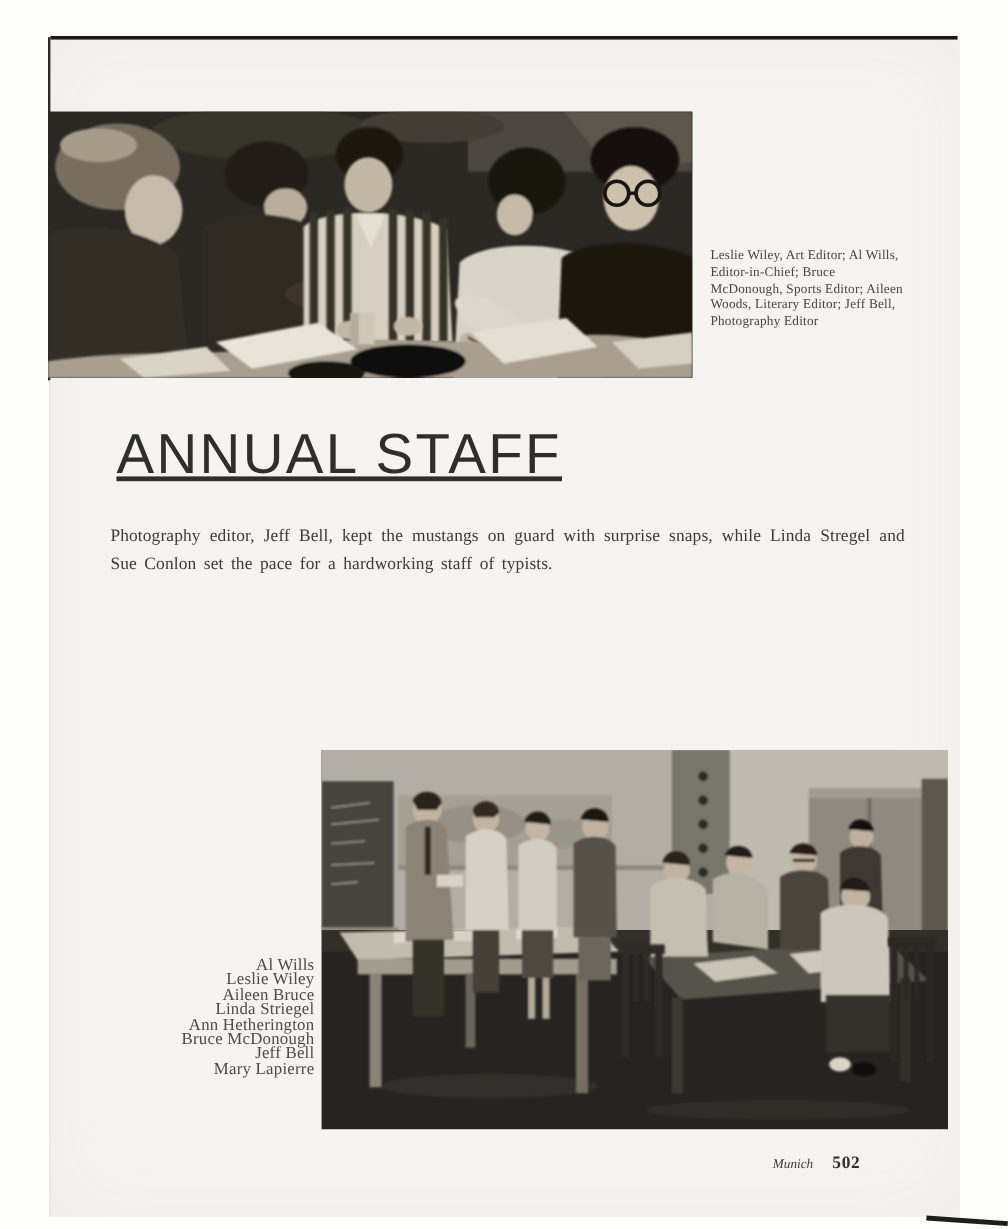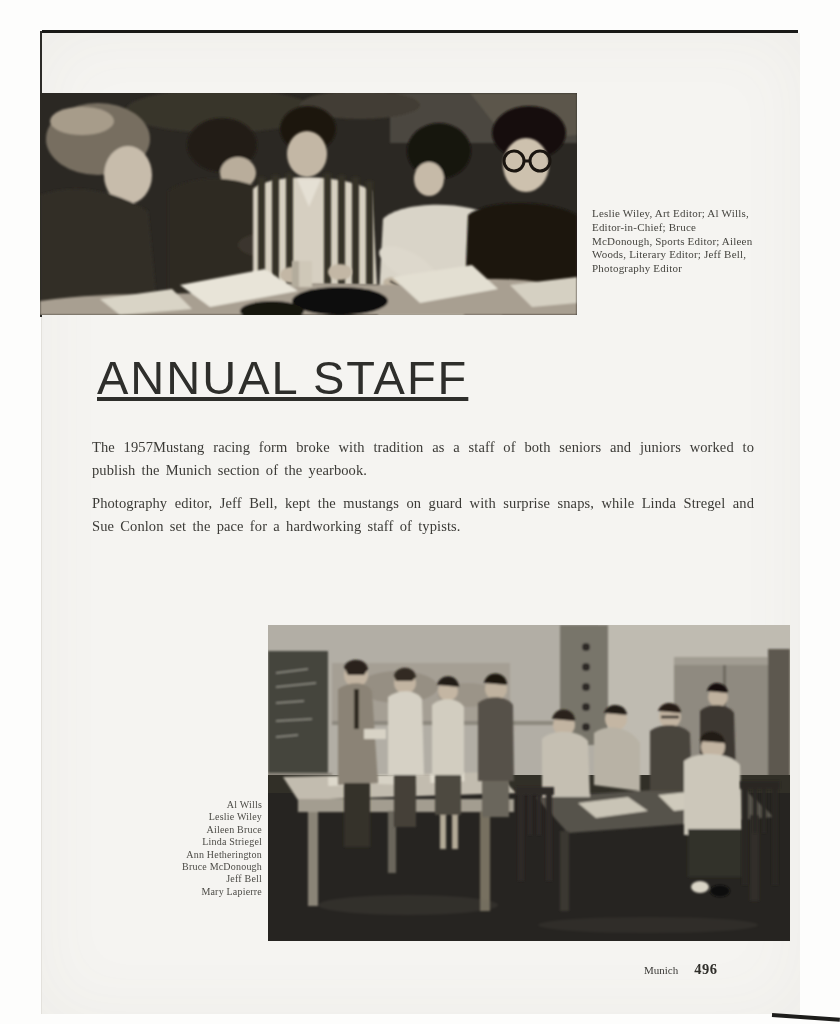--- a/index.html
+++ b/index.html
@@ -46,28 +46,28 @@
     font-size:47px; letter-spacing:2px; color:#2e2e2b;
   }
   .body-text {
     position:absolute; left:92px; top:436px; width:662px;
     font-size:14.5px; line-height:23px; color:#3b3a36;
     text-align:justify; word-spacing:2.5px; letter-spacing:0.1px;
   }
   .body-text > div { margin-bottom:10px; }
   .names-caption {
     position:absolute; left:108px; top:799px; width:154px;
-    text-align:right; font-size:10px; line-height:12.4px;
+    text-align:right; font-size:14px; line-height:12.4px;
     color:#4c4b46; letter-spacing:0.2px;
   }
   .footer {
     position:absolute; left:644px; top:961px;
     display:flex; align-items:baseline; gap:16px;
   }
-  .footer .section { font-size:11px; color:#3a3936; }
+  .footer .section { font-style:italic; font-size:11px; color:#3a3936; }
   .footer .pagenum { font-size:14.5px; font-weight:bold; color:#2f2e2a; letter-spacing:0.5px; }
 </style>
 </head>
 <body>
 
 <div class="page"></div>
 <div class="top-edge-line"></div>
 <div class="left-edge-line"></div>
 <div class="left-edge-faint"></div>
 <div class="corner-mark"></div>
@@ -157,21 +157,20 @@
 
 <div class="caption-top">Leslie Wiley, Art Editor; Al Wills,
 Editor-in-Chief; Bruce
 McDonough, Sports Editor; Aileen
 Woods, Literary Editor; Jeff Bell,
 Photography Editor</div>
 
 <h1 class="headline" style="margin:0;text-decoration:underline;">ANNUAL STAFF</h1>
 
 <div class="body-text">
-    <div>The 1957Mustang racing form broke with tradition as a staff of both seniors and juniors worked to publish the Munich section of the yearbook.</div>
     <div>Photography editor, Jeff Bell, kept the mustangs on guard with surprise snaps, while Linda Stregel and Sue Conlon set the pace for a hardworking staff of typists.</div>
   </div>
 
 <div class="photo" id="bottom-photo">
   <svg viewBox="0 0 522 316" width="522" height="316">
     <defs>
       <filter id="soft2" x="-10%" y="-10%" width="120%" height="120%">
           <feGaussianBlur stdDeviation="1.1"></feGaussianBlur>
         </filter>
     </defs>
@@ -318,14 +317,14 @@
     <div>Aileen Bruce</div>
     <div>Linda Striegel</div>
     <div>Ann Hetherington</div>
     <div>Bruce McDonough</div>
     <div>Jeff Bell</div>
     <div>Mary Lapierre</div>
   </div>
 
 <div class="footer">
   <span class="section">Munich</span>
-  <span class="pagenum">496</span>
+  <span class="pagenum">502</span>
 </div>
 
 </body></html>

